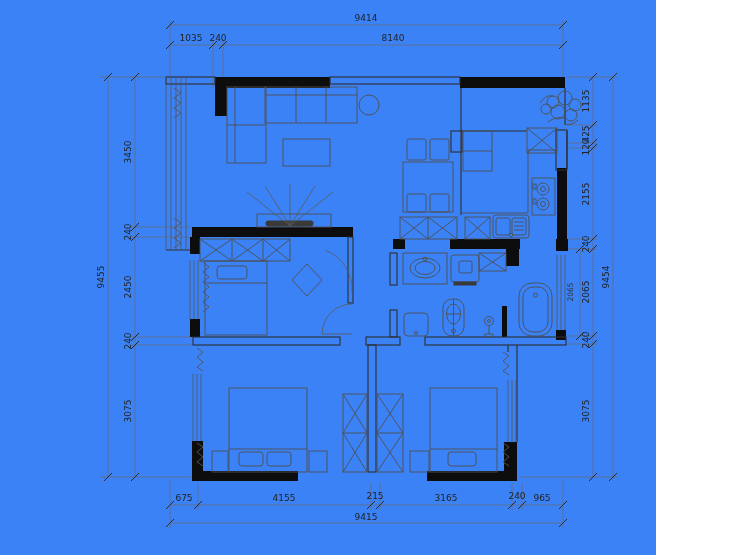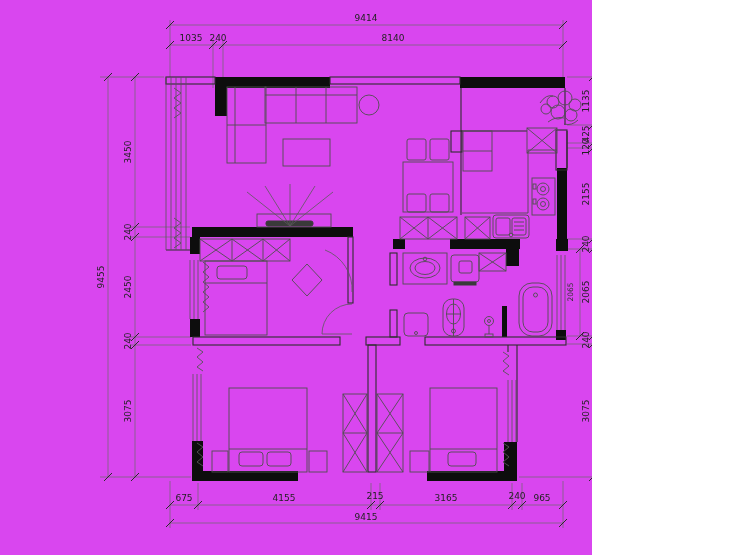--- a/index.html
+++ b/index.html
@@ -1,16 +1,16 @@
 <!DOCTYPE html>
 <html><head>
 <meta charset="utf-8">
 <style>
   html,body{margin:0;padding:0;background:#ffffff;}
-  .stage{position:relative;width:592px;height:555px;background:#d946ef;overflow:hidden;
+  .stage{position:relative;width:656px;height:555px;background:#3b82f6;overflow:hidden;
          font-family:"DejaVu Sans", sans-serif;}
   svg{position:absolute;left:0;top:0;}
   text{font-family:"DejaVu Sans", sans-serif;font-size:9px;fill:#222;}
   .dimtxt{font-size:9px;}
   .dimtxt-small{font-size:7.5px;fill:#333;}
   .wall{fill:#0d0d0d;stroke:none;}
   .twall{fill:none;stroke:#2e2e2e;stroke-width:1.1;}
   .twall-line{fill:none;stroke:#2e2e2e;stroke-width:1.1;}
   .furn{fill:none;stroke:#4f4f4f;stroke-width:0.9;}
   .furn-dark{fill:#3a3a3a;stroke:#3a3a3a;}

